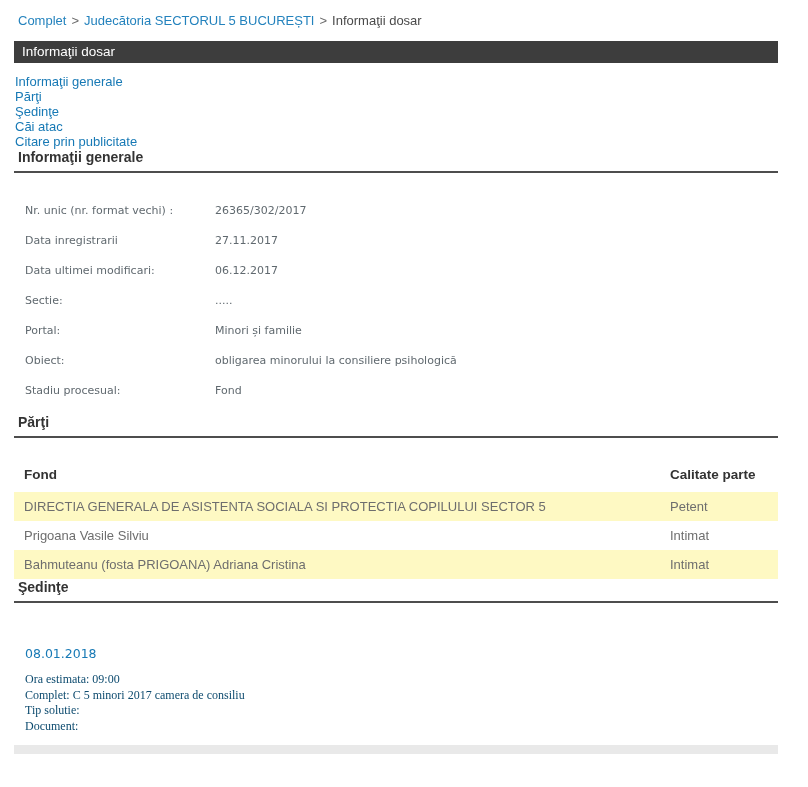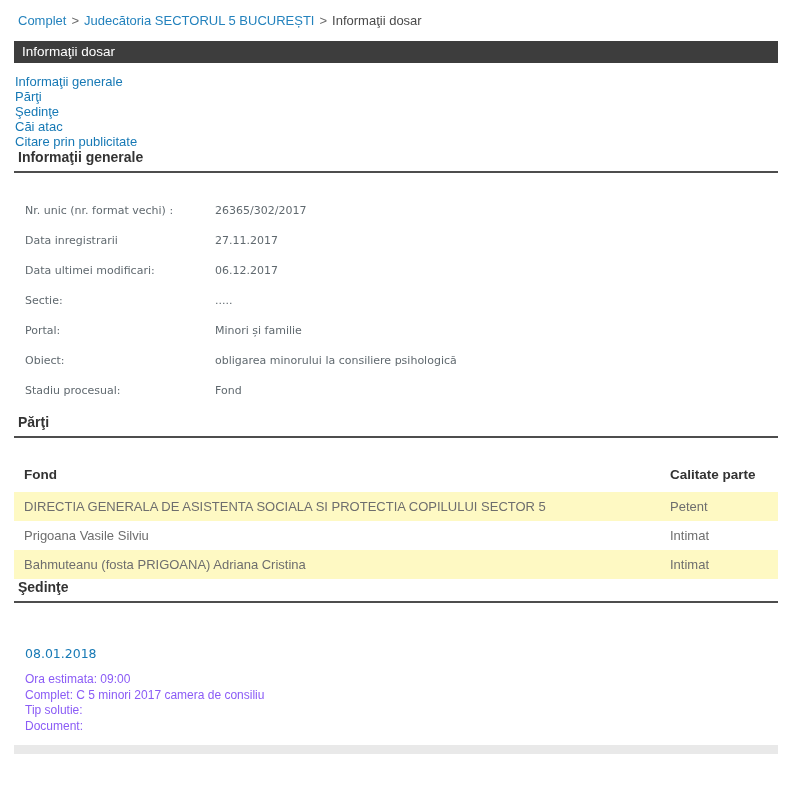--- a/index.html
+++ b/index.html
@@ -119,24 +119,24 @@
     font-size: 12.5px;
   }
   .session-date a {
     color: #1779b5;
     text-decoration: none;
     cursor: pointer;
   }
   .session-details {
     margin-top: 11px;
     padding-left: 11px;
-    font-family: Liberation Sans, sans-serif;
+    font-family: Liberation Serif, serif;
     font-size: 12px;
     line-height: 15.5px;
-    color: #8b5cf6;
+    color: #0c4a6e;
   }
   .bottom-strip {
     margin-top: 11px;
     height: 9px;
     background: #e9e9e9;
   }
 </style>
 </head>
 <body>
 

